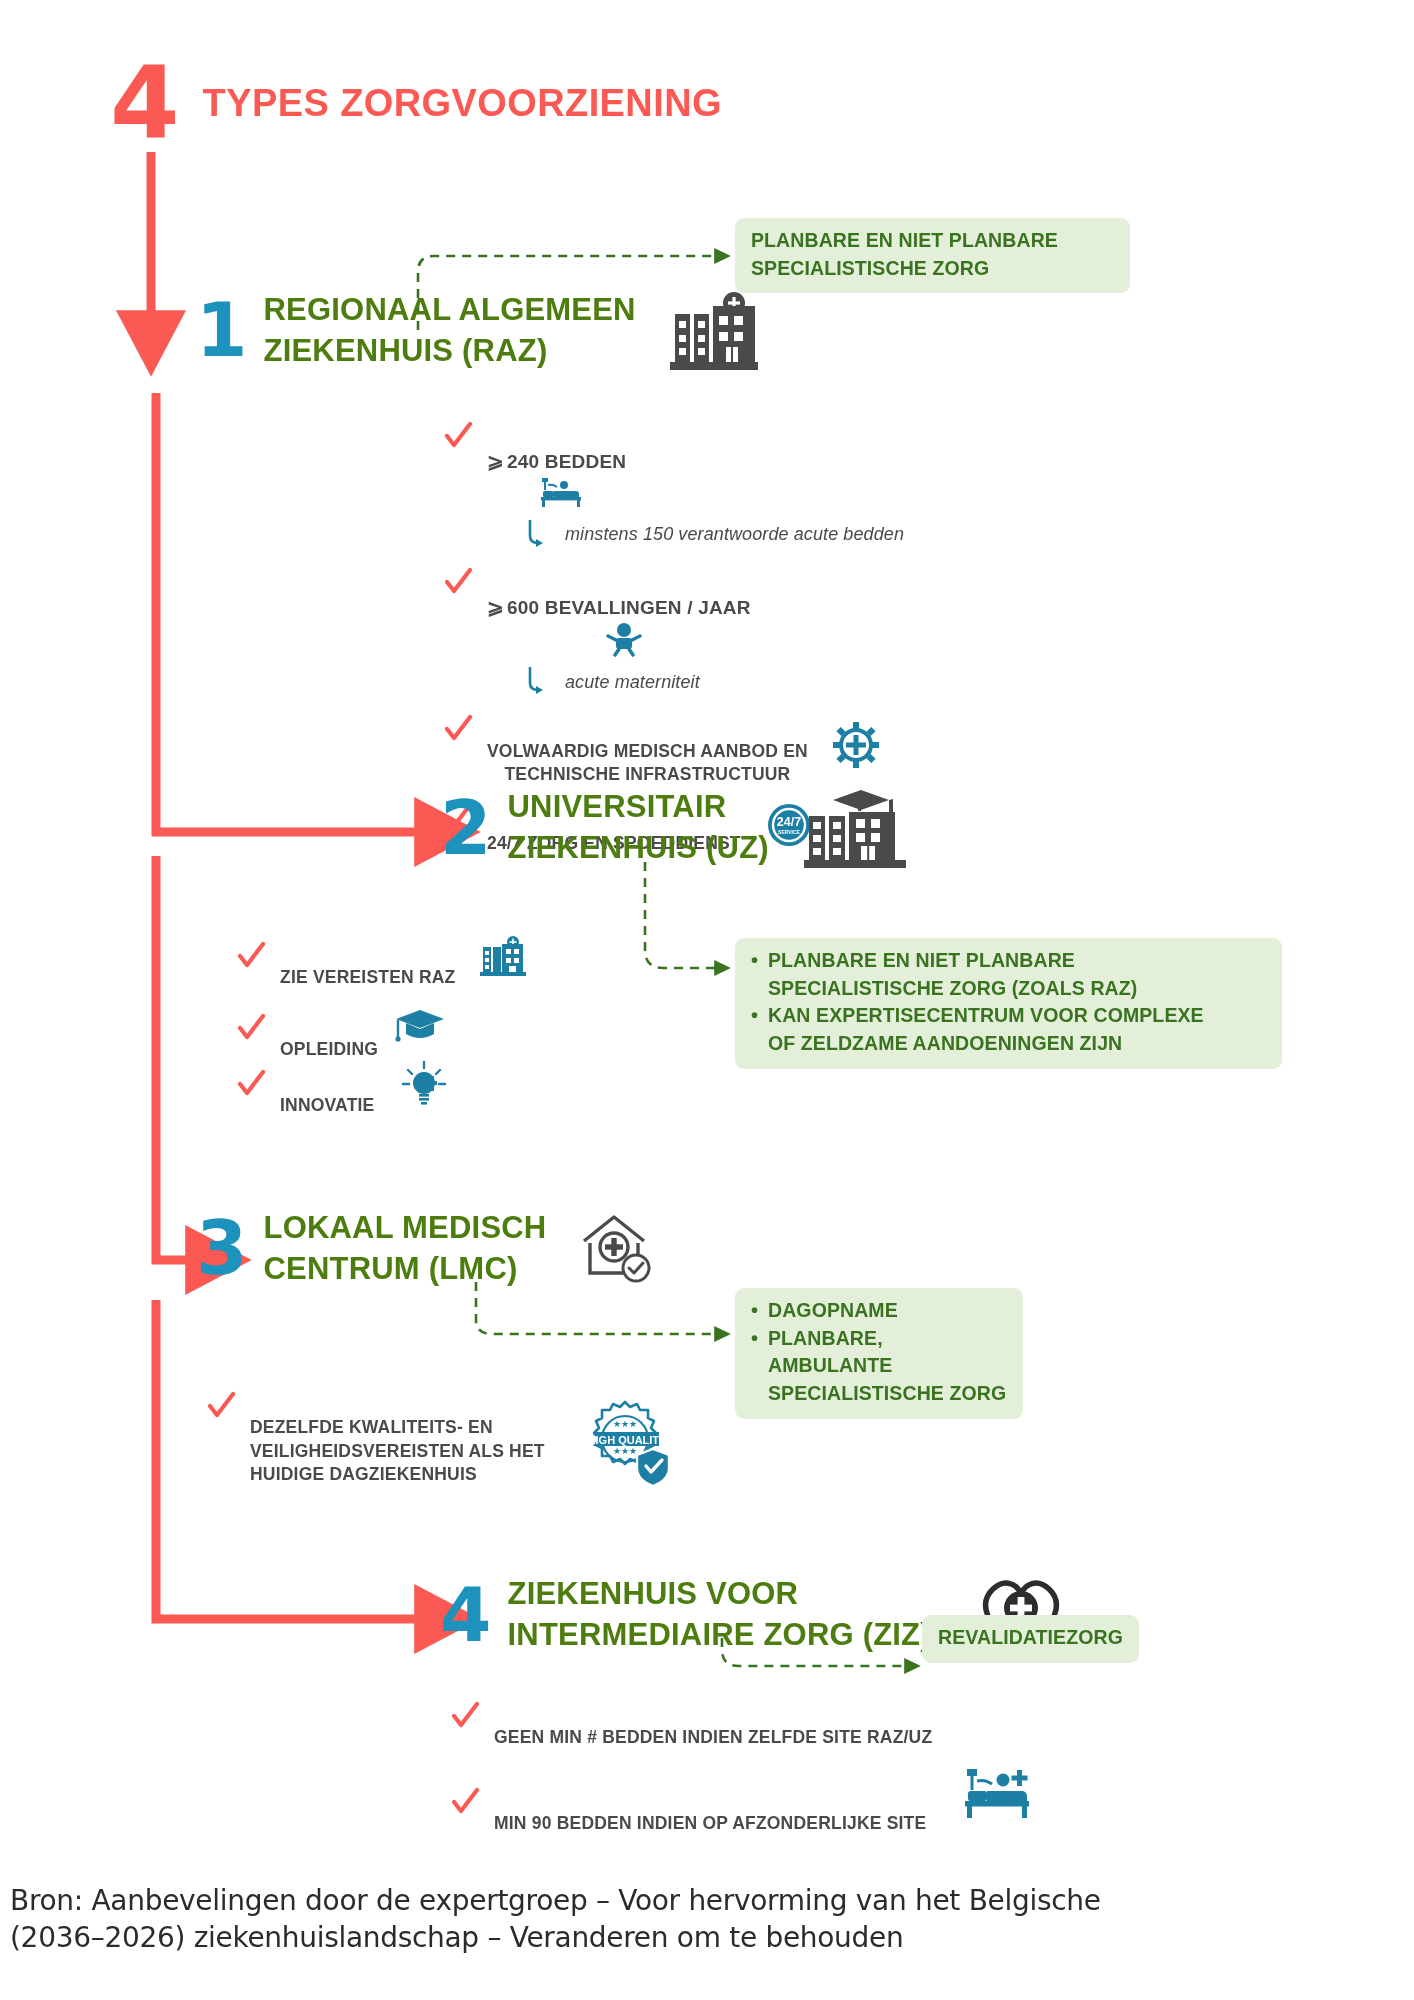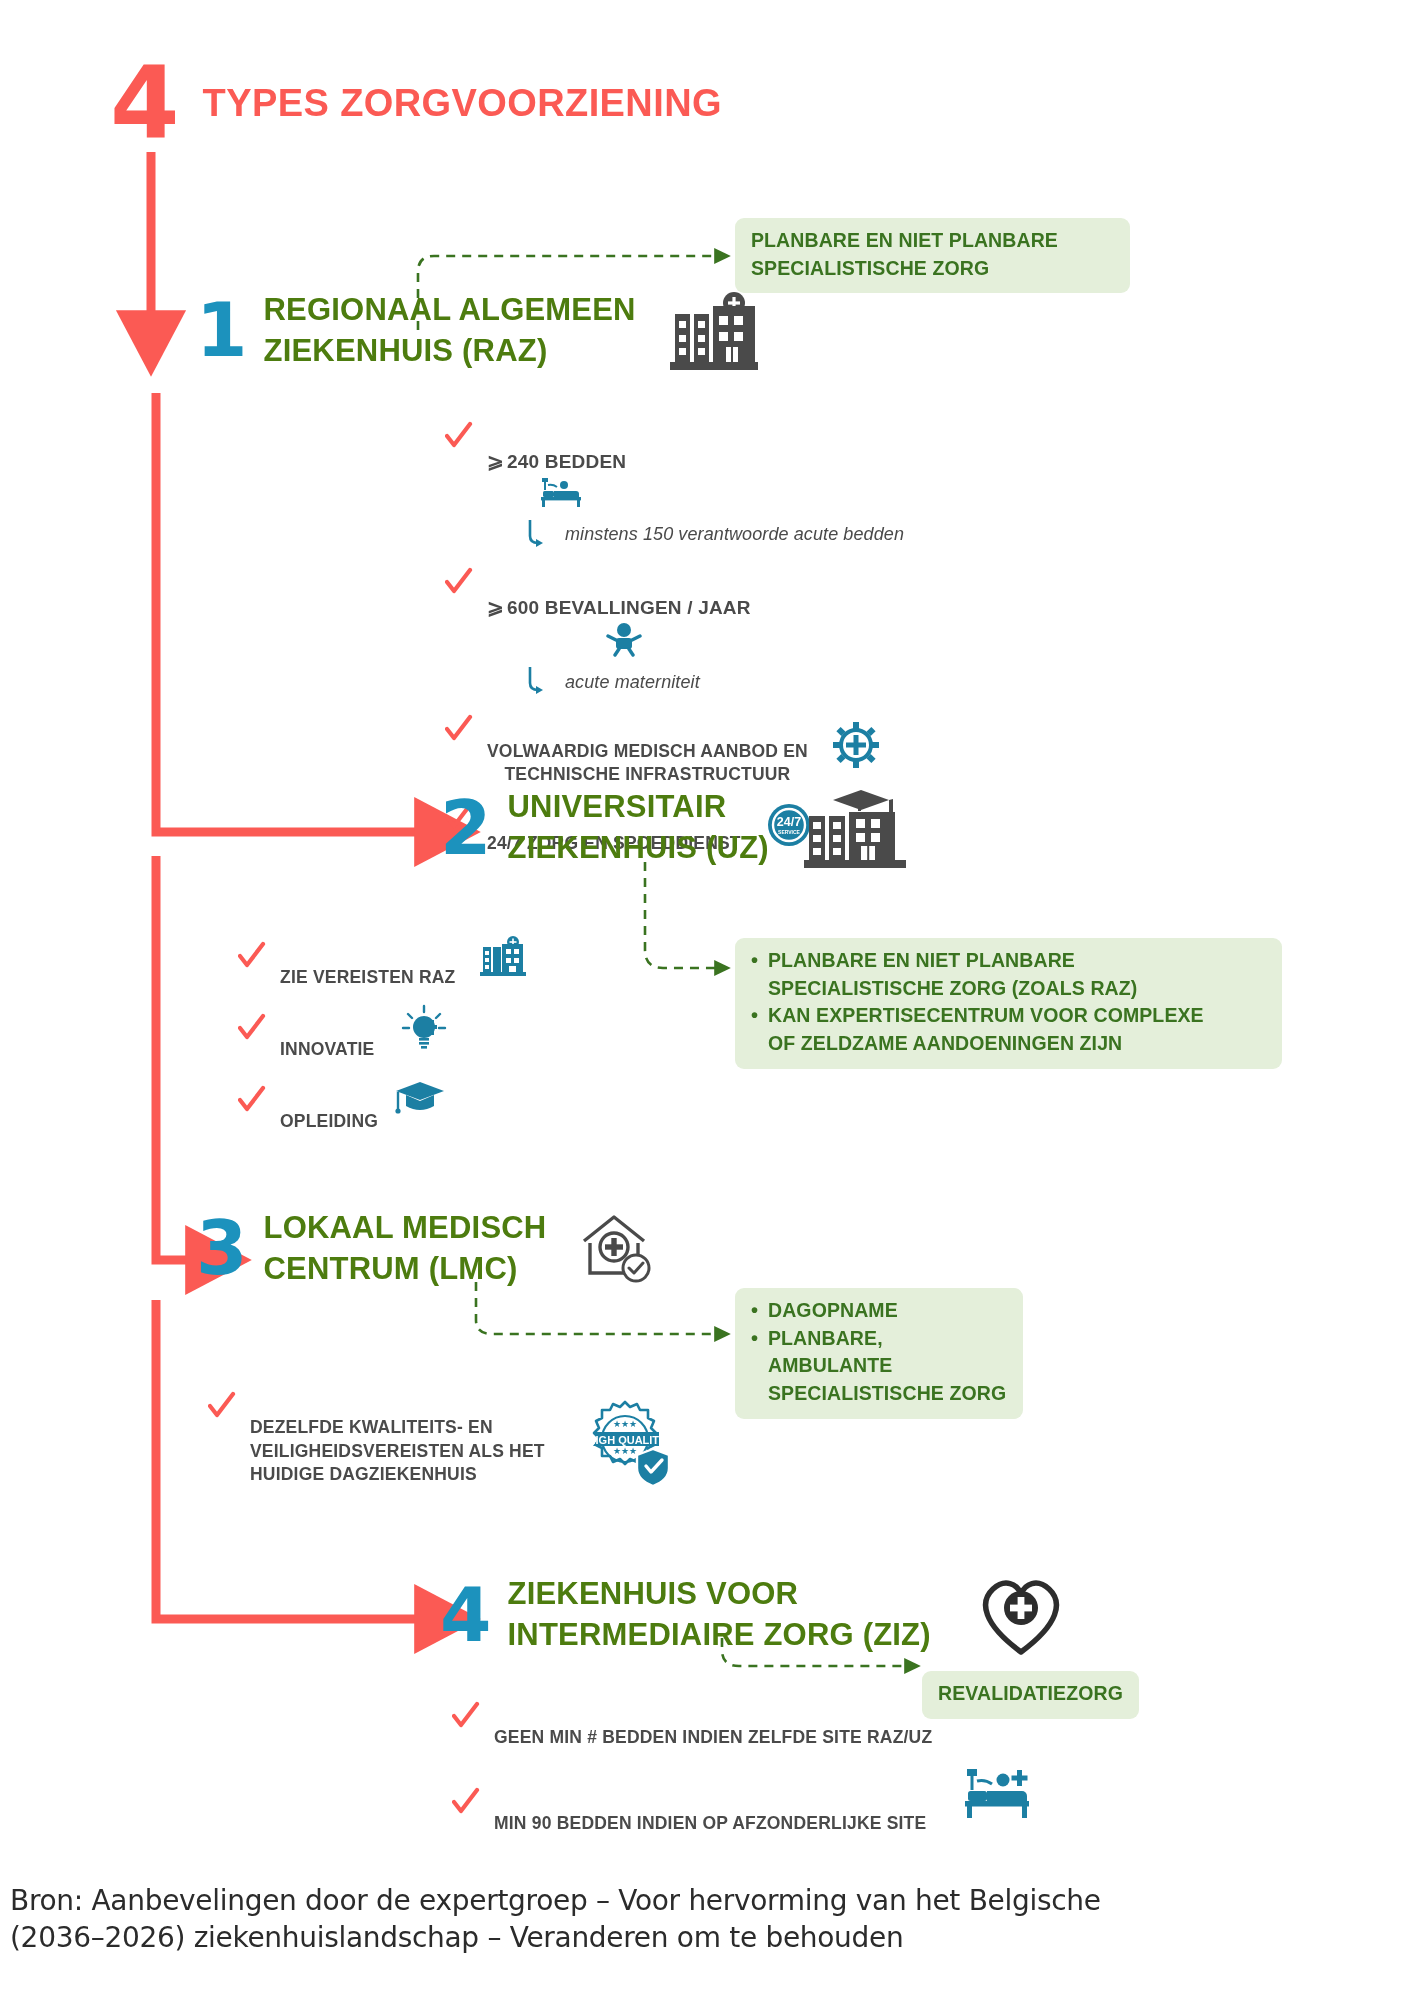--- a/index.html
+++ b/index.html
@@ -413,20 +413,39 @@
           <rect x="34" y="13" width="5" height="5" fill="#fff"></rect>
           <rect x="26" y="22" width="5" height="5" fill="#fff"></rect>
           <rect x="34" y="22" width="5" height="5" fill="#fff"></rect>
           <rect x="29" y="30" width="7" height="6" fill="#fff"></rect>
           <rect x="0" y="36" width="46" height="4" fill="#1c7fa3"></rect>
         </svg>
       </span>
     </div>
 
 
+    <div class="check-row">
+      <span class="check-mark">
+        <svg width="28" height="30" viewBox="0 0 28 30">
+            <path d="M2,15 L9,24 L25,3" stroke="#fb5a54" stroke-width="4.2" fill="none" stroke-linecap="round" stroke-linejoin="round"></path>
+          </svg>
+      </span>
+      <span class="check-text">
+        <span>OPLEIDING</span>
+      </span>
+      <span class="row-icon" style="margin-top:-8px; margin-left:2px;">
+        <svg width="52" height="42" viewBox="0 0 52 42">
+          <path d="M26,6 L50,15 L26,24 L2,15 Z" fill="#1c7fa3"></path>
+          <path d="M12,19 L12,30 Q26,38 40,30 L40,19 L26,25 Z" fill="#1c7fa3"></path>
+          <path d="M4,16 L4,34" stroke="#1c7fa3" stroke-width="2.4"></path>
+          <circle cx="4" cy="35" r="2.6" fill="#1c7fa3"></circle>
+        </svg>
+      </span>
+    </div>
+
     <div class="check-row" style="margin-bottom:22px;">
       <span class="check-mark">
         <svg width="28" height="30" viewBox="0 0 28 30">
             <path d="M2,15 L9,24 L25,3" stroke="#fb5a54" stroke-width="4.2" fill="none" stroke-linecap="round" stroke-linejoin="round"></path>
           </svg>
       </span>
       <span class="check-text">
         <span>INNOVATIE</span>
       </span>
       <span class="row-icon" style="margin-top:-10px;">
@@ -443,39 +462,20 @@
           <rect x="20" y="40" width="10" height="2.6" fill="#1c7fa3"></rect>
           <rect x="22" y="44" width="6" height="2.6" fill="#1c7fa3"></rect>
           <g fill="#1c7fa3">
             <rect x="31" y="18" width="4" height="4"></rect>
               <rect x="34" y="23" width="4" height="4"></rect>
             <rect x="31" y="29" width="4" height="4"></rect>
           </g>
         </svg>
       </span>
     </div>
-
-    <div class="check-row">
-      <span class="check-mark">
-        <svg width="28" height="30" viewBox="0 0 28 30">
-            <path d="M2,15 L9,24 L25,3" stroke="#fb5a54" stroke-width="4.2" fill="none" stroke-linecap="round" stroke-linejoin="round"></path>
-          </svg>
-      </span>
-      <span class="check-text">
-        <span>OPLEIDING</span>
-      </span>
-      <span class="row-icon" style="margin-top:-8px; margin-left:2px;">
-        <svg width="52" height="42" viewBox="0 0 52 42">
-          <path d="M26,6 L50,15 L26,24 L2,15 Z" fill="#1c7fa3"></path>
-          <path d="M12,19 L12,30 Q26,38 40,30 L40,19 L26,25 Z" fill="#1c7fa3"></path>
-          <path d="M4,16 L4,34" stroke="#1c7fa3" stroke-width="2.4"></path>
-          <circle cx="4" cy="35" r="2.6" fill="#1c7fa3"></circle>
-        </svg>
-      </span>
-    </div>
   </div>
 
   <div class="section-head" style="left:196px; top:1208px;">
     <span class="sect-num">3</span>
     <span class="sect-title">
       <span>LOKAAL MEDISCH</span><br>
       <span>CENTRUM (LMC)</span>
     </span>
     <span class="sect-icon">
       <svg width="78" height="76" viewBox="0 0 78 76">
@@ -535,21 +535,21 @@
     <span class="sect-icon" style="margin-left:26px;">
       <svg width="92" height="86" viewBox="0 0 92 86">
         <path d="M46,80 C8,52 4,30 18,17 C30,6 42,12 46,22 C50,12 62,6 74,17 C88,30 84,52 46,80 Z" fill="none" stroke="#2d2d2d" stroke-width="5.5" stroke-linejoin="round"></path>
         <circle cx="46" cy="36" r="17" fill="#2d2d2d"></circle>
         <rect x="42.6" y="25" width="6.8" height="22" fill="#fff"></rect>
         <rect x="35" y="32.6" width="22" height="6.8" fill="#fff"></rect>
       </svg>
     </span>
   </div>
 
-  <div class="green-box" style="left:922px; top:1671px;">
+  <div class="green-box" style="left:922px; top:1615px;">
     <div>REVALIDATIEZORG</div>
   </div>
 
   <div class="check-list" style="left:452px; top:1700px;">
     <div class="check-row" style="margin-bottom:36px;">
       <span class="check-mark">
         <svg width="28" height="30" viewBox="0 0 28 30">
             <path d="M2,15 L9,24 L25,3" stroke="#fb5a54" stroke-width="4.2" fill="none" stroke-linecap="round" stroke-linejoin="round"></path>
           </svg>
       </span>

